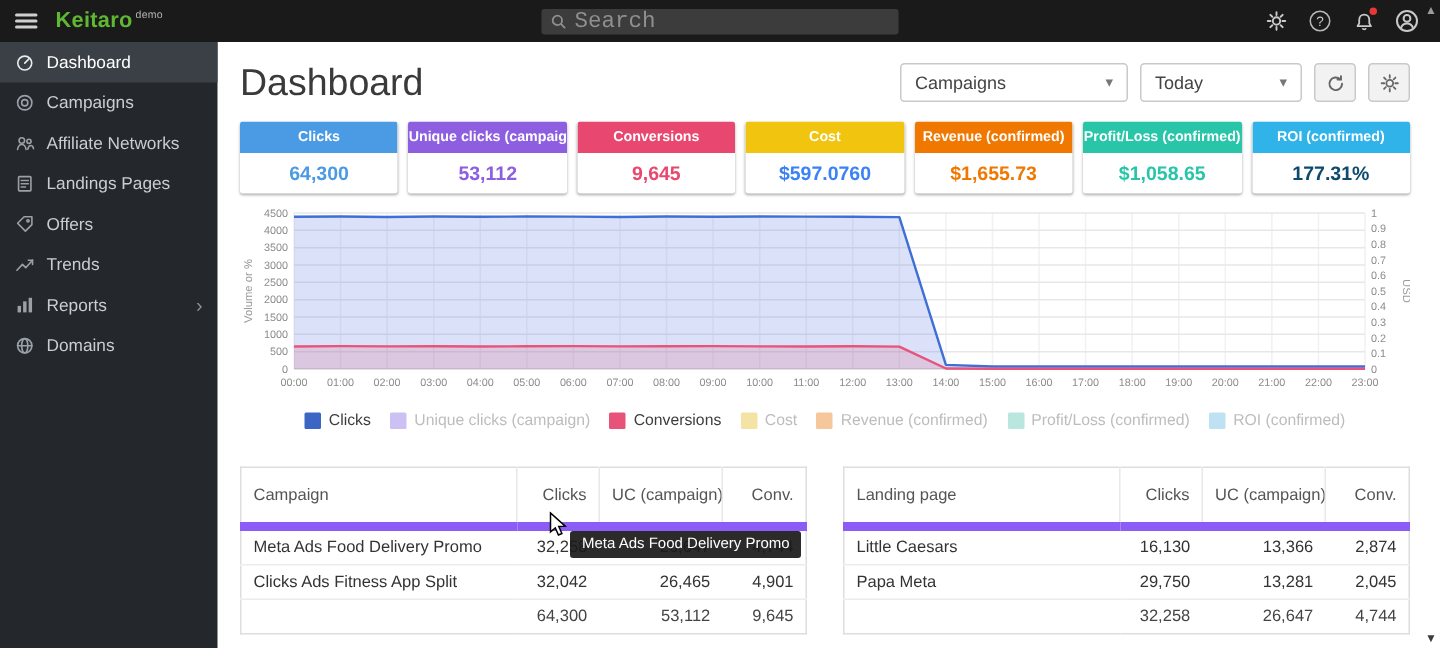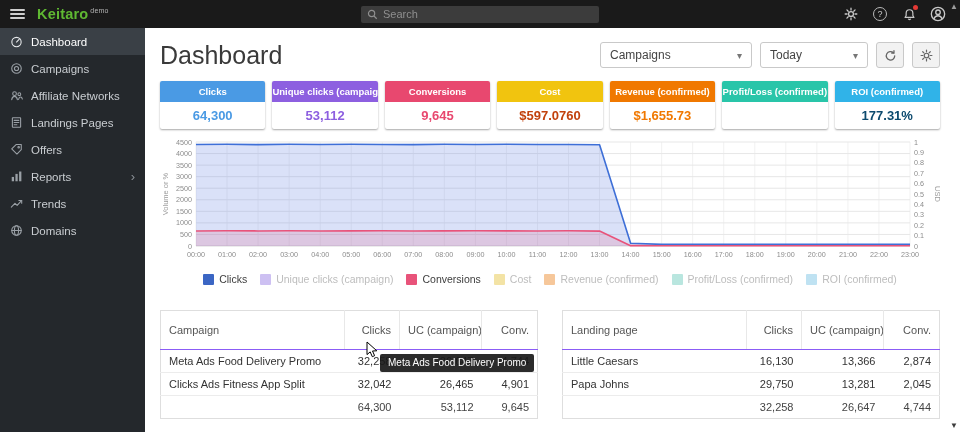--- a/index.html
+++ b/index.html
@@ -7,21 +7,21 @@
   body { position:relative; background:#fff; font-family:"Liberation Sans", sans-serif; }
 
   
   .topbar { position:absolute; top:0; left:0; right:0; height:28px; background:#1a1a1a; display:flex; align-items:center; z-index:6; }
   .hamburger { width:15px; margin-left:10px; cursor:pointer; }
   .hamburger div { height:2px; background:#cfcfcf; margin:2px 0; border-radius:1px; }
   .logo { margin-left:12px; font-size:14.5px; font-weight:bold; color:#5fb832; letter-spacing:.2px; cursor:pointer; }
   .logo sup { font-size:7px; color:#b5b5b5; font-weight:normal; margin-left:2px; }
   .search { position:absolute; left:50%; transform:translateX(-50%); width:238px; height:17px; background:#3c3c3c; border-radius:2px; display:flex; align-items:center; padding:0 6px; }
   .search svg { flex:0 0 auto; }
-  .search input { background:transparent; border:none; outline:none; color:#ccc; font-size:11px; width:100%; margin-left:5px; font-family:Liberation Sans, sans-serif; }
+  .search input { background:transparent; border:none; outline:none; color:#ccc; font-size:15px; width:100%; margin-left:5px; font-family:Liberation Mono, monospace; }
   .search input::placeholder { color:#8f8f8f; }
   .topbar-right { margin-left:auto; display:flex; align-items:center; gap:13px; margin-right:14px; color:#c9c9c9; }
   .ticon { display:flex; align-items:center; justify-content:center; width:16px; height:16px; cursor:pointer; position:relative; }
   .help-badge { width:14px; height:14px; border:1px solid #b9b9b9; border-radius:50%; font-size:9px; line-height:12px; text-align:center; color:#c9c9c9; }
   .dot { position:absolute; top:-1px; right:-1px; width:5px; height:5px; background:#e53935; border-radius:50%; }
 
   
   .sidebar { position:absolute; top:28px; left:0; width:145px; bottom:0; background:#24282c; z-index:5; }
   .side-item { height:27px; display:flex; align-items:center; gap:8px; padding:0 10px; color:#c9cdd1; font-size:11.5px; cursor:pointer; }
   .side-item .icn { color:#9aa0a6; display:flex; }
@@ -50,21 +50,21 @@
   .chart-wrap { margin-top:7px; }
   .legend { display:flex; justify-content:center; align-items:center; gap:13px; margin-top:3px; font-size:10.5px; color:#3d3d3d; }
   .legend-item { display:flex; align-items:center; gap:5px; cursor:pointer; white-space:nowrap; }
   .legend-item .swatch { width:11px; height:11px; border-radius:1px; }
   .legend-item.disabled { color:#bdbdbd; }
 
   
   .tables { display:flex; gap:24px; margin-top:25px; }
   .tblwrap { flex:1; }
   table { width:100%; border-collapse:collapse; font-size:11px; border:1px solid #dedede; table-layout:fixed; }
-  th { font-weight:normal; color:#555; text-align:right; padding:4px 8px; border-bottom:1px solid #8b5cf6; border-left:1px solid #e8e8e8; height:39px; white-space:nowrap; overflow:hidden; cursor:pointer; }
+  th { font-weight:normal; color:#555; text-align:right; padding:4px 8px; border-bottom:6px solid #8b5cf6; border-left:1px solid #e8e8e8; height:39px; white-space:nowrap; overflow:hidden; cursor:pointer; }
   th:first-child { text-align:left; border-left:none; }
   td { color:#333; text-align:right; padding:5px 8px; border-bottom:1px solid #ececec; white-space:nowrap; overflow:hidden; }
   td:first-child { text-align:left; }
   tfoot td { border-top:1px solid #dedede; border-bottom:none; color:#444; }
 
   
   .tooltip { position:absolute; left:380px; top:354px; background:rgba(25,25,25,.92); color:#fff; font-size:10px; padding:3px 8px 4px; border-radius:2px; white-space:nowrap; z-index:19; }
   .cursor { position:absolute; left:366px; top:341px; z-index:20; }
   .scroll-up { position:absolute; top:2px; right:2px; font-size:8px; color:#9b9b9b; z-index:10; cursor:pointer; }
   .scroll-down { position:absolute; bottom:2px; right:2px; font-size:8px; color:#3c3c3c; z-index:10; cursor:pointer; }
@@ -162,36 +162,36 @@
           <svg width="13" height="13" viewBox="0 0 12 12" fill="none" stroke="currentColor" stroke-width="1" stroke-linecap="round" stroke-linejoin="round">
             <path d="M1.6 5.4L5.6 1.4h4.8v4.8l-4 4z"></path>
             <circle cx="8" cy="3.9" r="0.7"></circle>
           </svg>
         </span>
         <span>Offers</span>
       </div>
       <div class="side-item">
         <span class="icn">
           <svg width="13" height="13" viewBox="0 0 12 12" fill="none" stroke="currentColor" stroke-width="1" stroke-linecap="round" stroke-linejoin="round">
+            <path d="M1.2 9.4L4.6 5.8l2 2L10.8 3.2"></path>
+            <path d="M8.2 3.2h2.6v2.6"></path>
+          </svg>
+        </span>
+        <span>Trends</span>
+      </div>
+      <div class="side-item">
+        <span class="icn">
+          <svg width="13" height="13" viewBox="0 0 12 12" fill="none" stroke="currentColor" stroke-width="1" stroke-linecap="round" stroke-linejoin="round">
             <rect x="1.6" y="6.4" width="2.1" height="4" fill="currentColor" stroke="none"></rect>
             <rect x="5" y="3.6" width="2.1" height="6.8" fill="currentColor" stroke="none"></rect>
             <rect x="8.4" y="1.4" width="2.1" height="9" fill="currentColor" stroke="none"></rect>
           </svg>
         </span>
         <span>Reports</span>
         <span class="chev">›</span>
-      </div>
-      <div class="side-item">
-        <span class="icn">
-          <svg width="13" height="13" viewBox="0 0 12 12" fill="none" stroke="currentColor" stroke-width="1" stroke-linecap="round" stroke-linejoin="round">
-            <path d="M1.2 9.4L4.6 5.8l2 2L10.8 3.2"></path>
-            <path d="M8.2 3.2h2.6v2.6"></path>
-          </svg>
-        </span>
-        <span>Trends</span>
       </div>
       <div class="side-item">
         <span class="icn">
           <svg width="13" height="13" viewBox="0 0 12 12" fill="none" stroke="currentColor" stroke-width="1" stroke-linecap="round" stroke-linejoin="round">
             <circle cx="6" cy="6" r="4.4"></circle>
             <ellipse cx="6" cy="6" rx="1.9" ry="4.4"></ellipse>
             <path d="M1.6 6h8.8"></path>
           </svg>
         </span>
         <span>Domains</span>
@@ -234,28 +234,29 @@
       <div class="card">
         <div class="card-head" style="background:#8d5fe0">Unique clicks (campaign)</div>
         <div class="card-value" style="color:#8d5fe0">53,112</div>
       </div>
       <div class="card">
         <div class="card-head" style="background:#e8486f">Conversions</div>
         <div class="card-value" style="color:#e8486f">9,645</div>
       </div>
       <div class="card">
         <div class="card-head" style="background:#f1c40f">Cost</div>
-        <div class="card-value" style="color:#c2410c">$597.0760</div>
+        <div class="card-value" style="color:#3b82f6">$597.0760</div>
       </div>
       <div class="card">
         <div class="card-head" style="background:#f07800">Revenue (confirmed)</div>
         <div class="card-value" style="color:#f07800">$1,655.73</div>
       </div>
       <div class="card">
         <div class="card-head" style="background:#29c5a9">Profit/Loss (confirmed)</div>
+        <div class="card-value" style="color:#29c5a9">$1,058.65</div>
       </div>
       <div class="card">
         <div class="card-head" style="background:#30b3e8">ROI (confirmed)</div>
         <div class="card-value" style="color:#0c4a6e">177.31%</div>
       </div>
     </div>
 
   <div class="chart-wrap">
     <svg id="chart-svg" width="780" height="130">
         <line x1="36" y1="6" x2="36" y2="110" stroke="#f1f1f1" stroke-width="1"></line>
@@ -435,21 +436,21 @@
             </tr>
           </thead>
           <tbody>
             <tr>
               <td>Little Caesars</td>
               <td>16,130</td>
               <td>13,366</td>
               <td>2,874</td>
             </tr>
             <tr>
-              <td>Papa Johns</td>
+              <td>Papa Meta</td>
               <td>29,750</td>
               <td>13,281</td>
               <td>2,045</td>
             </tr>
           </tbody>
           <tfoot>
             <tr>
               <td></td>
               <td>32,258</td>
               <td>26,647</td>

